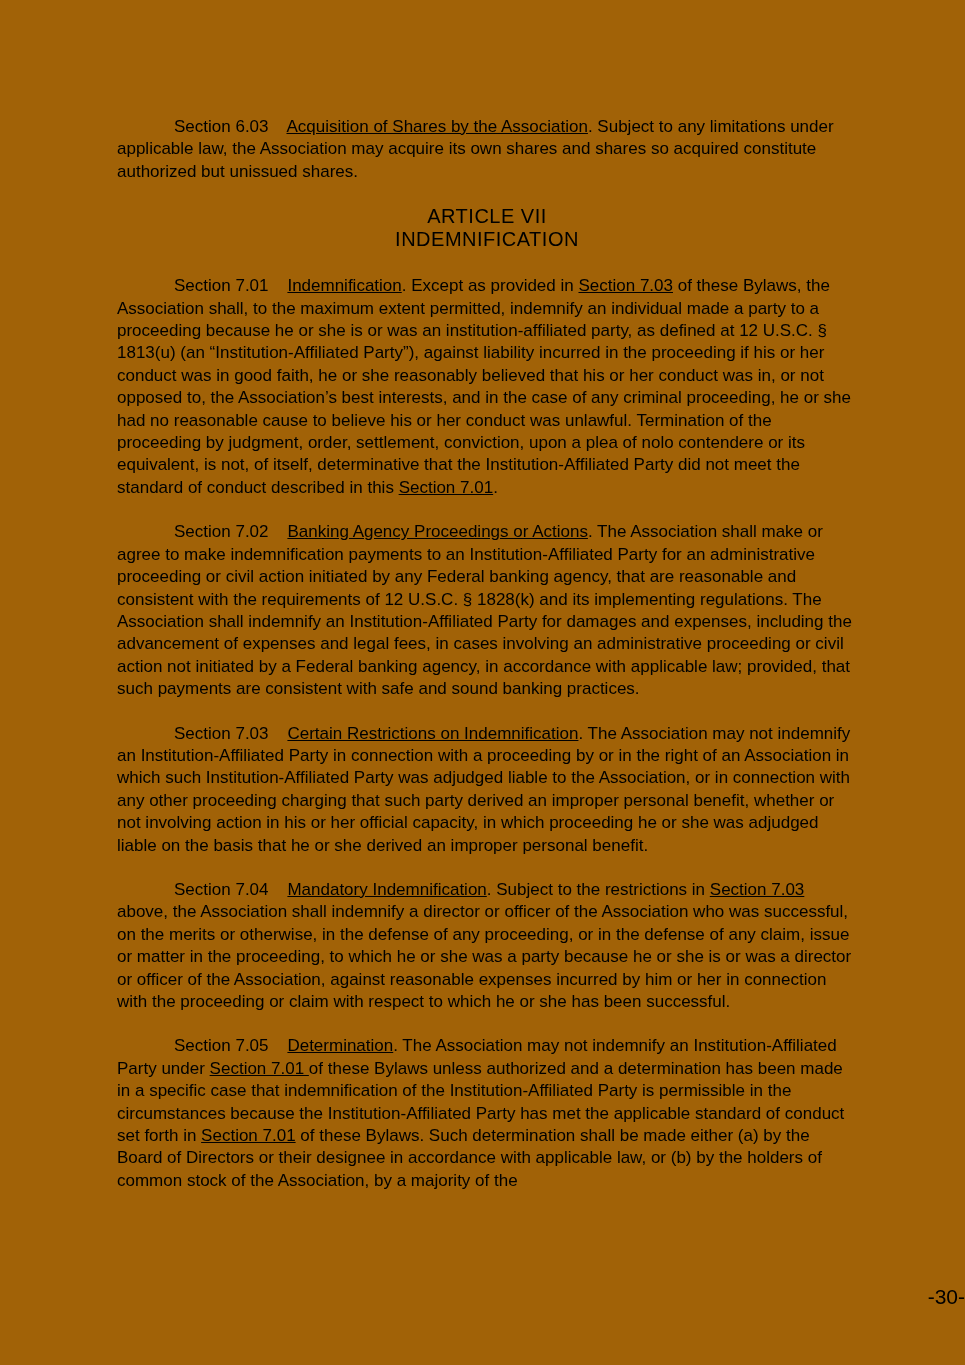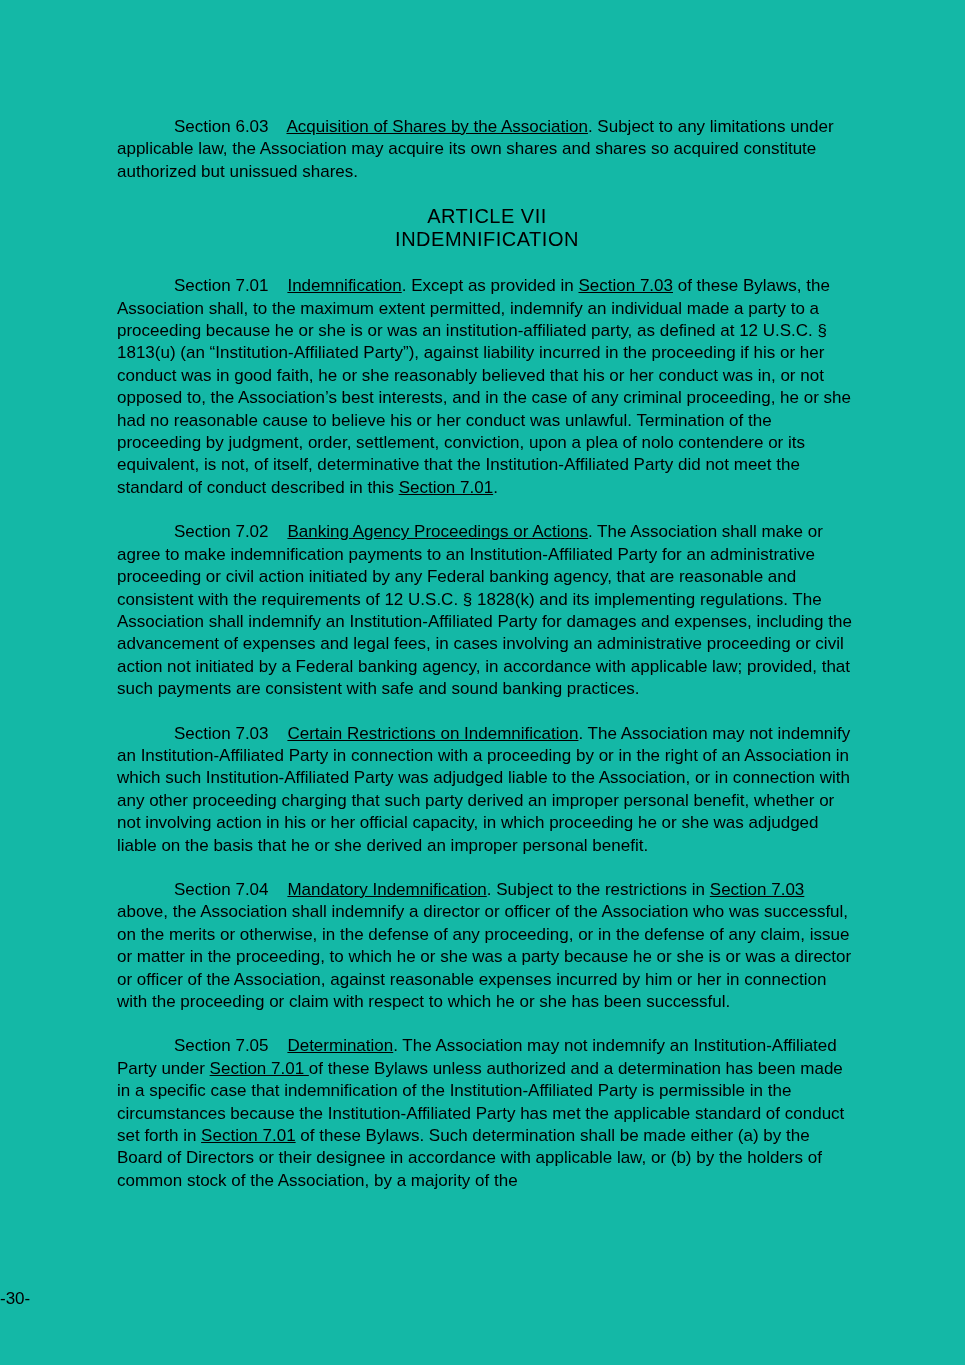--- a/index.html
+++ b/index.html
@@ -8,21 +8,21 @@
     width: 965px;
     height: 1365px;
     position: relative;
     font-family: "Liberation Sans", sans-serif;
     color: #000000;
     overflow: hidden;
   }
   .page {
     position: absolute;
     inset: 0;
-    background: #14b8a6;
+    background: #a16207;
   }
   .content {
     position: absolute;
     left: 117px;
     top: 116px;
     width: 740px;
     font-size: 17px;
     line-height: 22.4px;
     text-align: left;
   }
@@ -36,22 +36,22 @@
     line-height: 23px;
     margin-bottom: 24px;
     letter-spacing: 0.5px;
   }
   .u { text-decoration: underline; }
   .footer {
     position: absolute;
     left: 0;
     right: 0;
     bottom: 56px;
-    text-align: left;
-    font-size: 17px;
+    text-align: right;
+    font-size: 21px;
   }
 </style>
 </head>
 <body>
 
 <div class="page">
   <div class="content">
 
     <p class="para"><span>Section 6.03&nbsp;&nbsp;&nbsp; </span><span class="u">Acquisition of Shares by the Association</span><span>. Subject to any limitations under applicable law, the Association may acquire its own shares and shares so acquired constitute authorized but unissued shares.</span></p>
 

